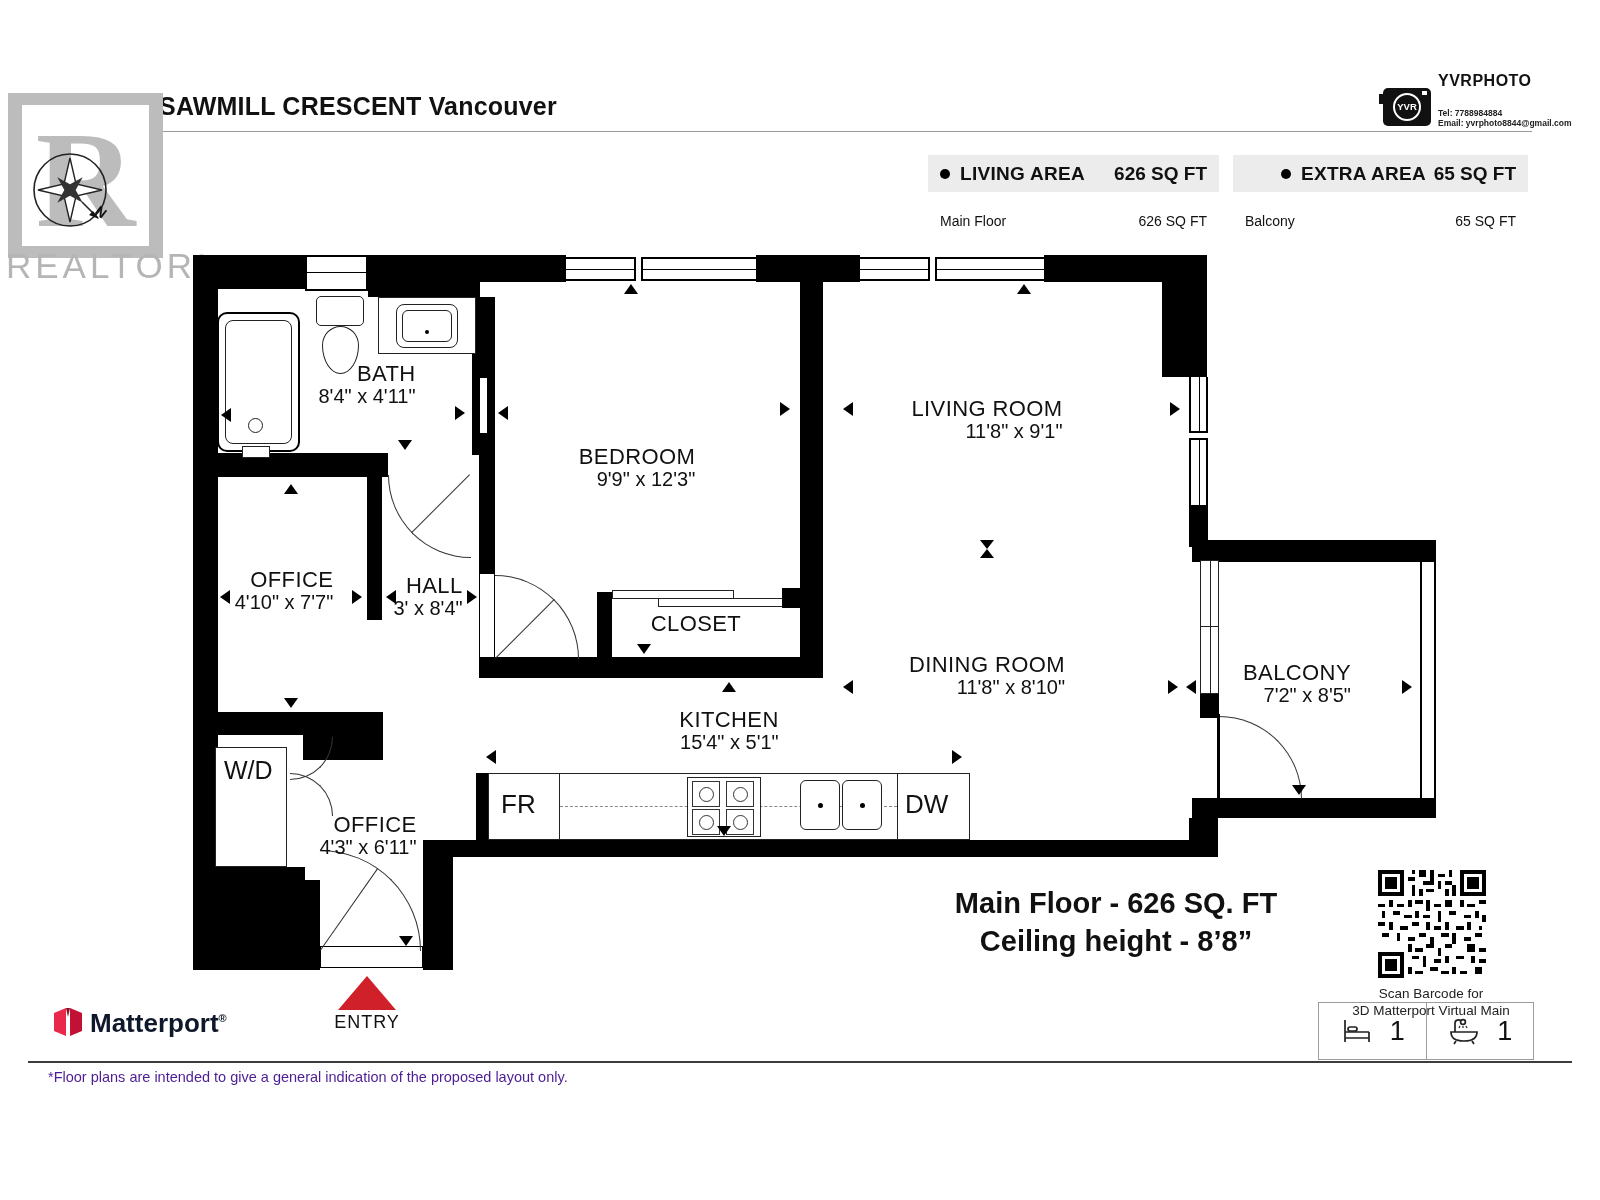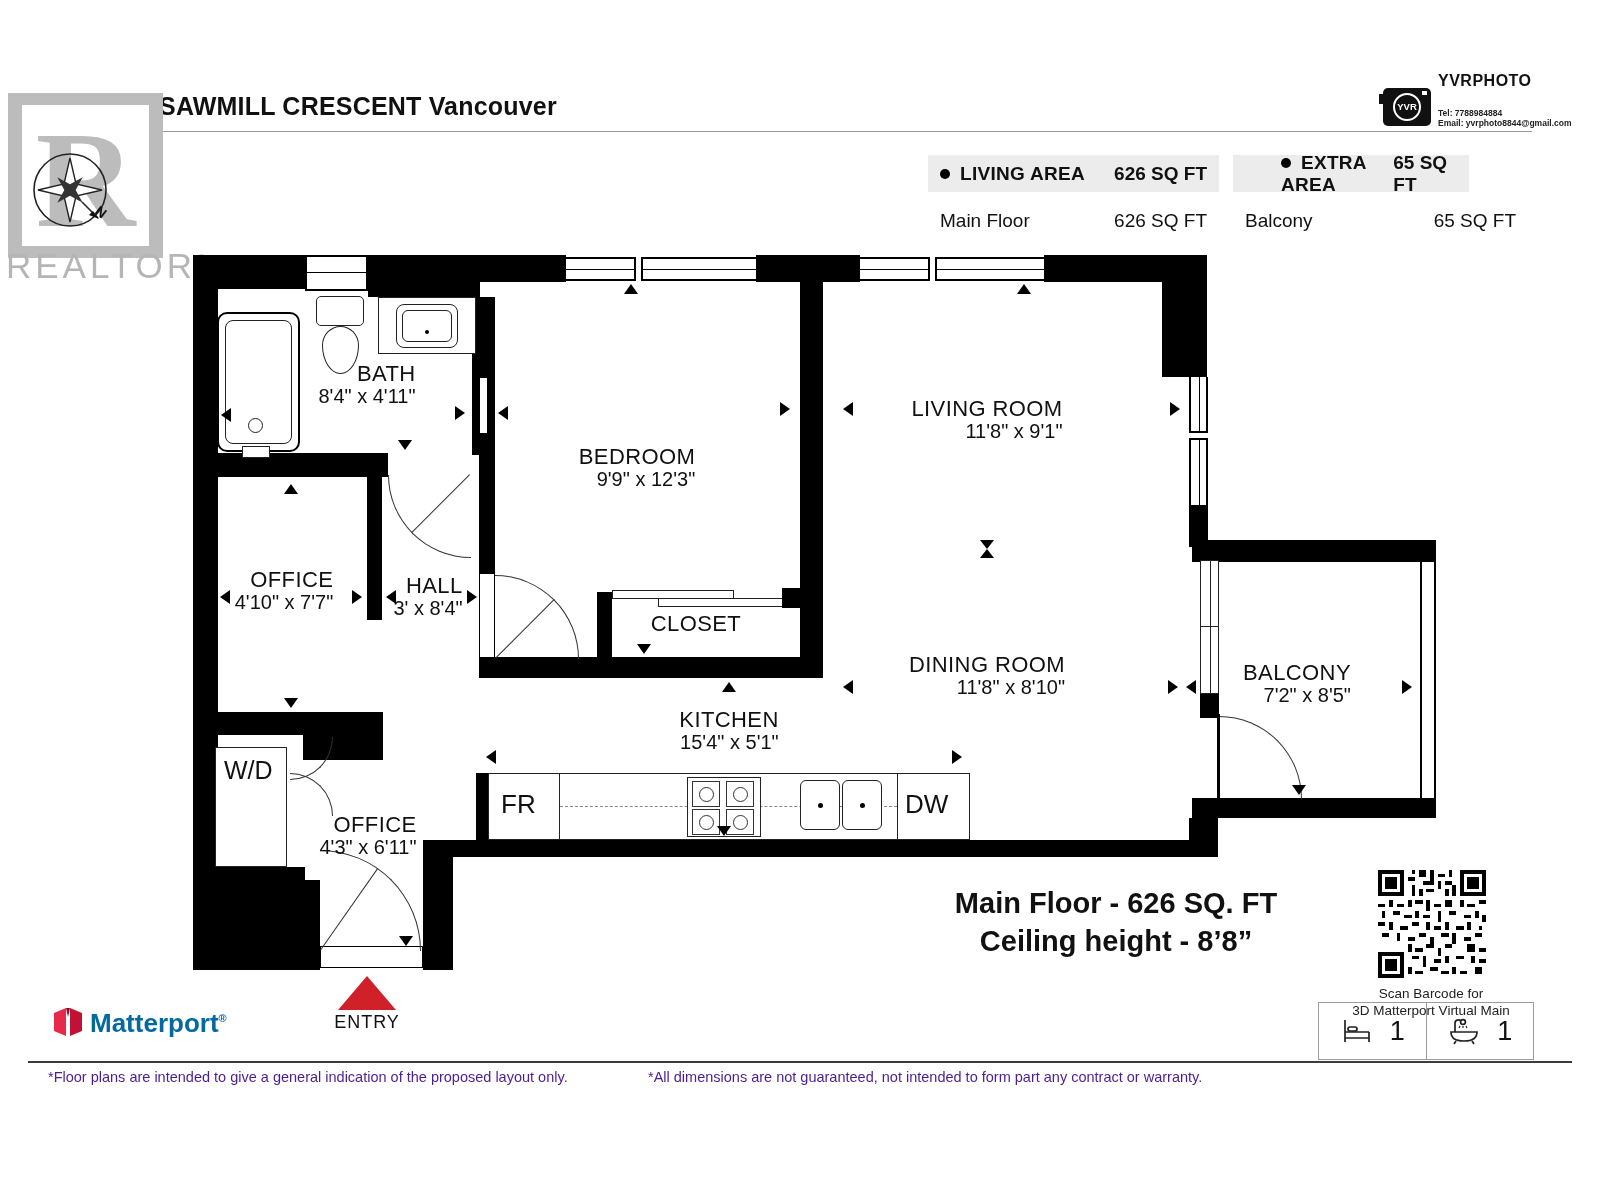--- a/index.html
+++ b/index.html
@@ -38,34 +38,34 @@
   .tag{position:absolute;font-size:26px;}
   .title{position:absolute;left:46px;top:92px;font-size:25px;font-weight:bold;letter-spacing:.2px;}
   .hr1{position:absolute;left:140px;top:131px;width:1392px;height:0;border-top:1.5px solid #9a9a9a;}
   .hr2{position:absolute;left:28px;top:1061px;width:1544px;height:0;border-top:2.5px solid #3c3c3c;}
   .foot{position:absolute;top:1069px;font-size:14.5px;color:#4c1d95;}
   
   .abox{position:absolute;height:37px;background:#ececec;display:flex;align-items:center;justify-content:space-between;padding:0 12px;box-sizing:border-box;}
   .abox .lab{font-size:19px;font-weight:bold;letter-spacing:.3px;}
   .abox .val{font-size:19px;font-weight:bold;}
   .arow{position:absolute;height:34px;display:flex;align-items:center;justify-content:space-between;padding:0 12px;box-sizing:border-box;}
-  .arow .lab,.arow .val{font-size:19px;margin-top:15px;}
+  .arow .lab,.arow .val{font-size:14px;margin-top:15px;}
   .dot{display:inline-block;width:10px;height:10px;border-radius:50%;background:#000;margin-right:10px;vertical-align:1px;}
   
   .rblock{position:absolute;left:8px;top:93px;width:155px;height:165px;background:#bcbcbc;}
   .rblock .inner{position:absolute;left:14px;top:12px;right:14px;bottom:12px;background:#fff;}
   .rblock .glyph{position:absolute;left:0;right:0;top:-4px;text-align:center;font-family:"Liberation Serif",serif;
       font-size:138px;font-weight:bold;color:#bcbcbc;line-height:1.15;}
   .realtorword{position:absolute;left:6px;top:246px;font-size:35px;color:#b5b5b5;letter-spacing:4px;font-weight:500;}
   .realtorword sup{font-size:15px;}
   
   .entry-tri{position:absolute;left:338px;top:976px;width:0;height:0;border-left:29px solid transparent;border-right:29px solid transparent;border-bottom:34px solid #d0202a;}
   .entry-lab{position:absolute;left:367px;top:1012px;transform:translateX(-50%);font-size:18px;letter-spacing:1px;}
   
-  .mpword{position:absolute;left:90px;top:1008px;font-size:26px;font-weight:bold;color:#0369a1;}
+  .mpword{position:absolute;left:90px;top:1008px;font-size:26px;font-weight:bold;color:#0f172a;}
   .mpword sup{font-size:11px;font-weight:bold;}
   
   .qrcap{position:absolute;transform:translateX(-50%);font-size:13.5px;color:#222;text-align:center;}
   .cntbox{position:absolute;left:1318px;top:1002px;width:214px;height:56px;border:1px solid #9c9c9c;display:flex;}
   .cell{flex:1;display:flex;align-items:center;justify-content:center;gap:16px;}
   .cell+.cell{border-left:1px solid #9c9c9c;}
   .cnum{font-size:27px;}
   
   .ph-name{position:absolute;left:1438px;top:72px;font-size:16px;font-weight:bold;letter-spacing:.5px;}
   .ph-tel{position:absolute;left:1438px;top:108px;font-size:8.5px;font-weight:bold;color:#222;}
@@ -112,21 +112,21 @@
   <div class="ph-em">Email: yvrphoto8844@gmail.com</div>
 
   <div class="abox" style="left:928px;top:155px;width:291px;">
     <span class="lab"><span class="dot"></span><span>LIVING AREA</span></span>
     <span class="val">626 SQ FT</span>
   </div>
   <div class="arow" style="left:928px;top:196px;width:291px;">
     <span class="lab">Main Floor</span>
     <span class="val">626 SQ FT</span>
   </div>
-  <div class="abox" style="left:1233px;top:155px;width:236px;padding-left:48px;">
+  <div class="abox" style="left:1233px;top:155px;width:295px;padding-left:48px;">
     <span class="lab"><span class="dot"></span><span>EXTRA AREA</span></span>
     <span class="val">65 SQ FT</span>
   </div>
   <div class="arow" style="left:1233px;top:196px;width:295px;">
     <span class="lab">Balcony</span>
     <span class="val">65 SQ FT</span>
   </div>
 
   <div>
     <div class="w" style="left:193px;top:255px;width:112px;height:34px;"></div>
@@ -357,15 +357,14 @@
     <polygon points="30,7 18,2 18,30 30,25" fill="#c11236"></polygon>
     <polygon points="14,2 16,11 18,2" fill="#8f0d26"></polygon>
     <polygon points="14,18 16,11 18,18 18,30 16,27 14,30" fill="#fff"></polygon>
   </svg>
   <div class="mpword">
     <span>Matterport</span><sup>®</sup>
   </div>
 
   <div class="hr2"></div>
   <div class="foot" style="left:48px;">*Floor plans are intended to give a general indication of the proposed layout only.</div>
-  <div class="foot" style="left:648px;">*All dimensions are not guaranteed, not intended to form part any contract or warranty.</div>
 
 </div>
 
 </body></html>

